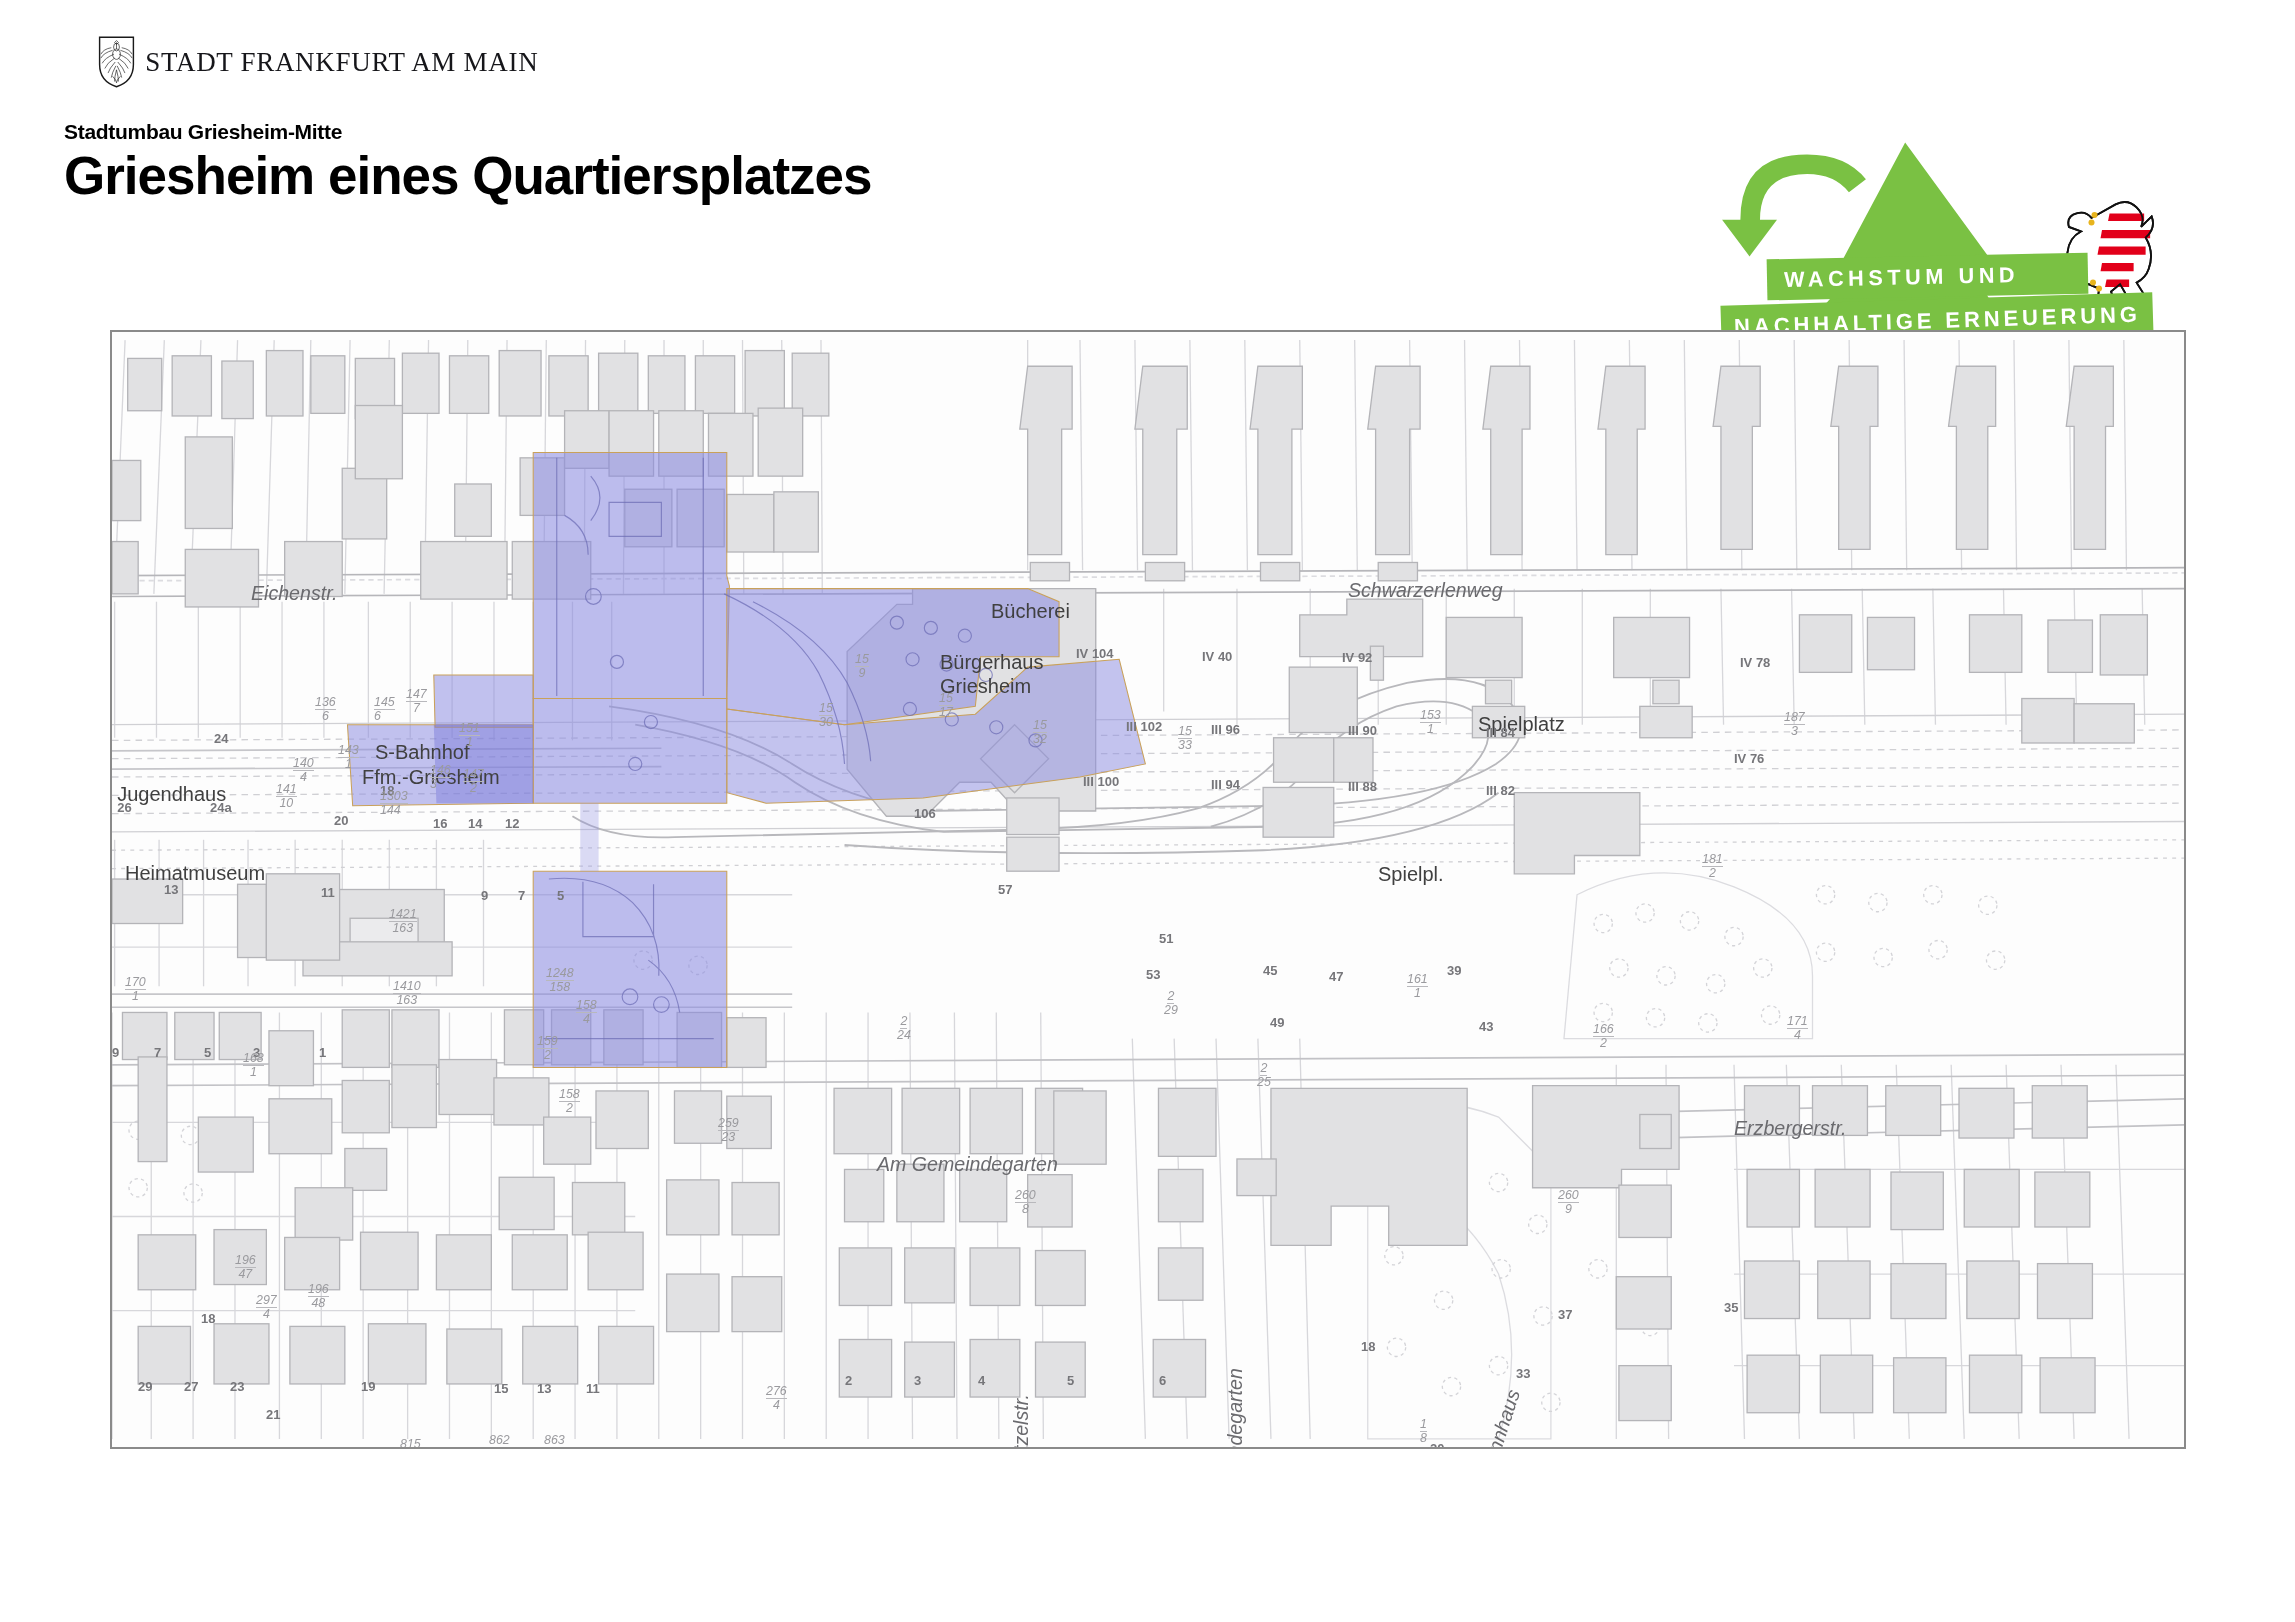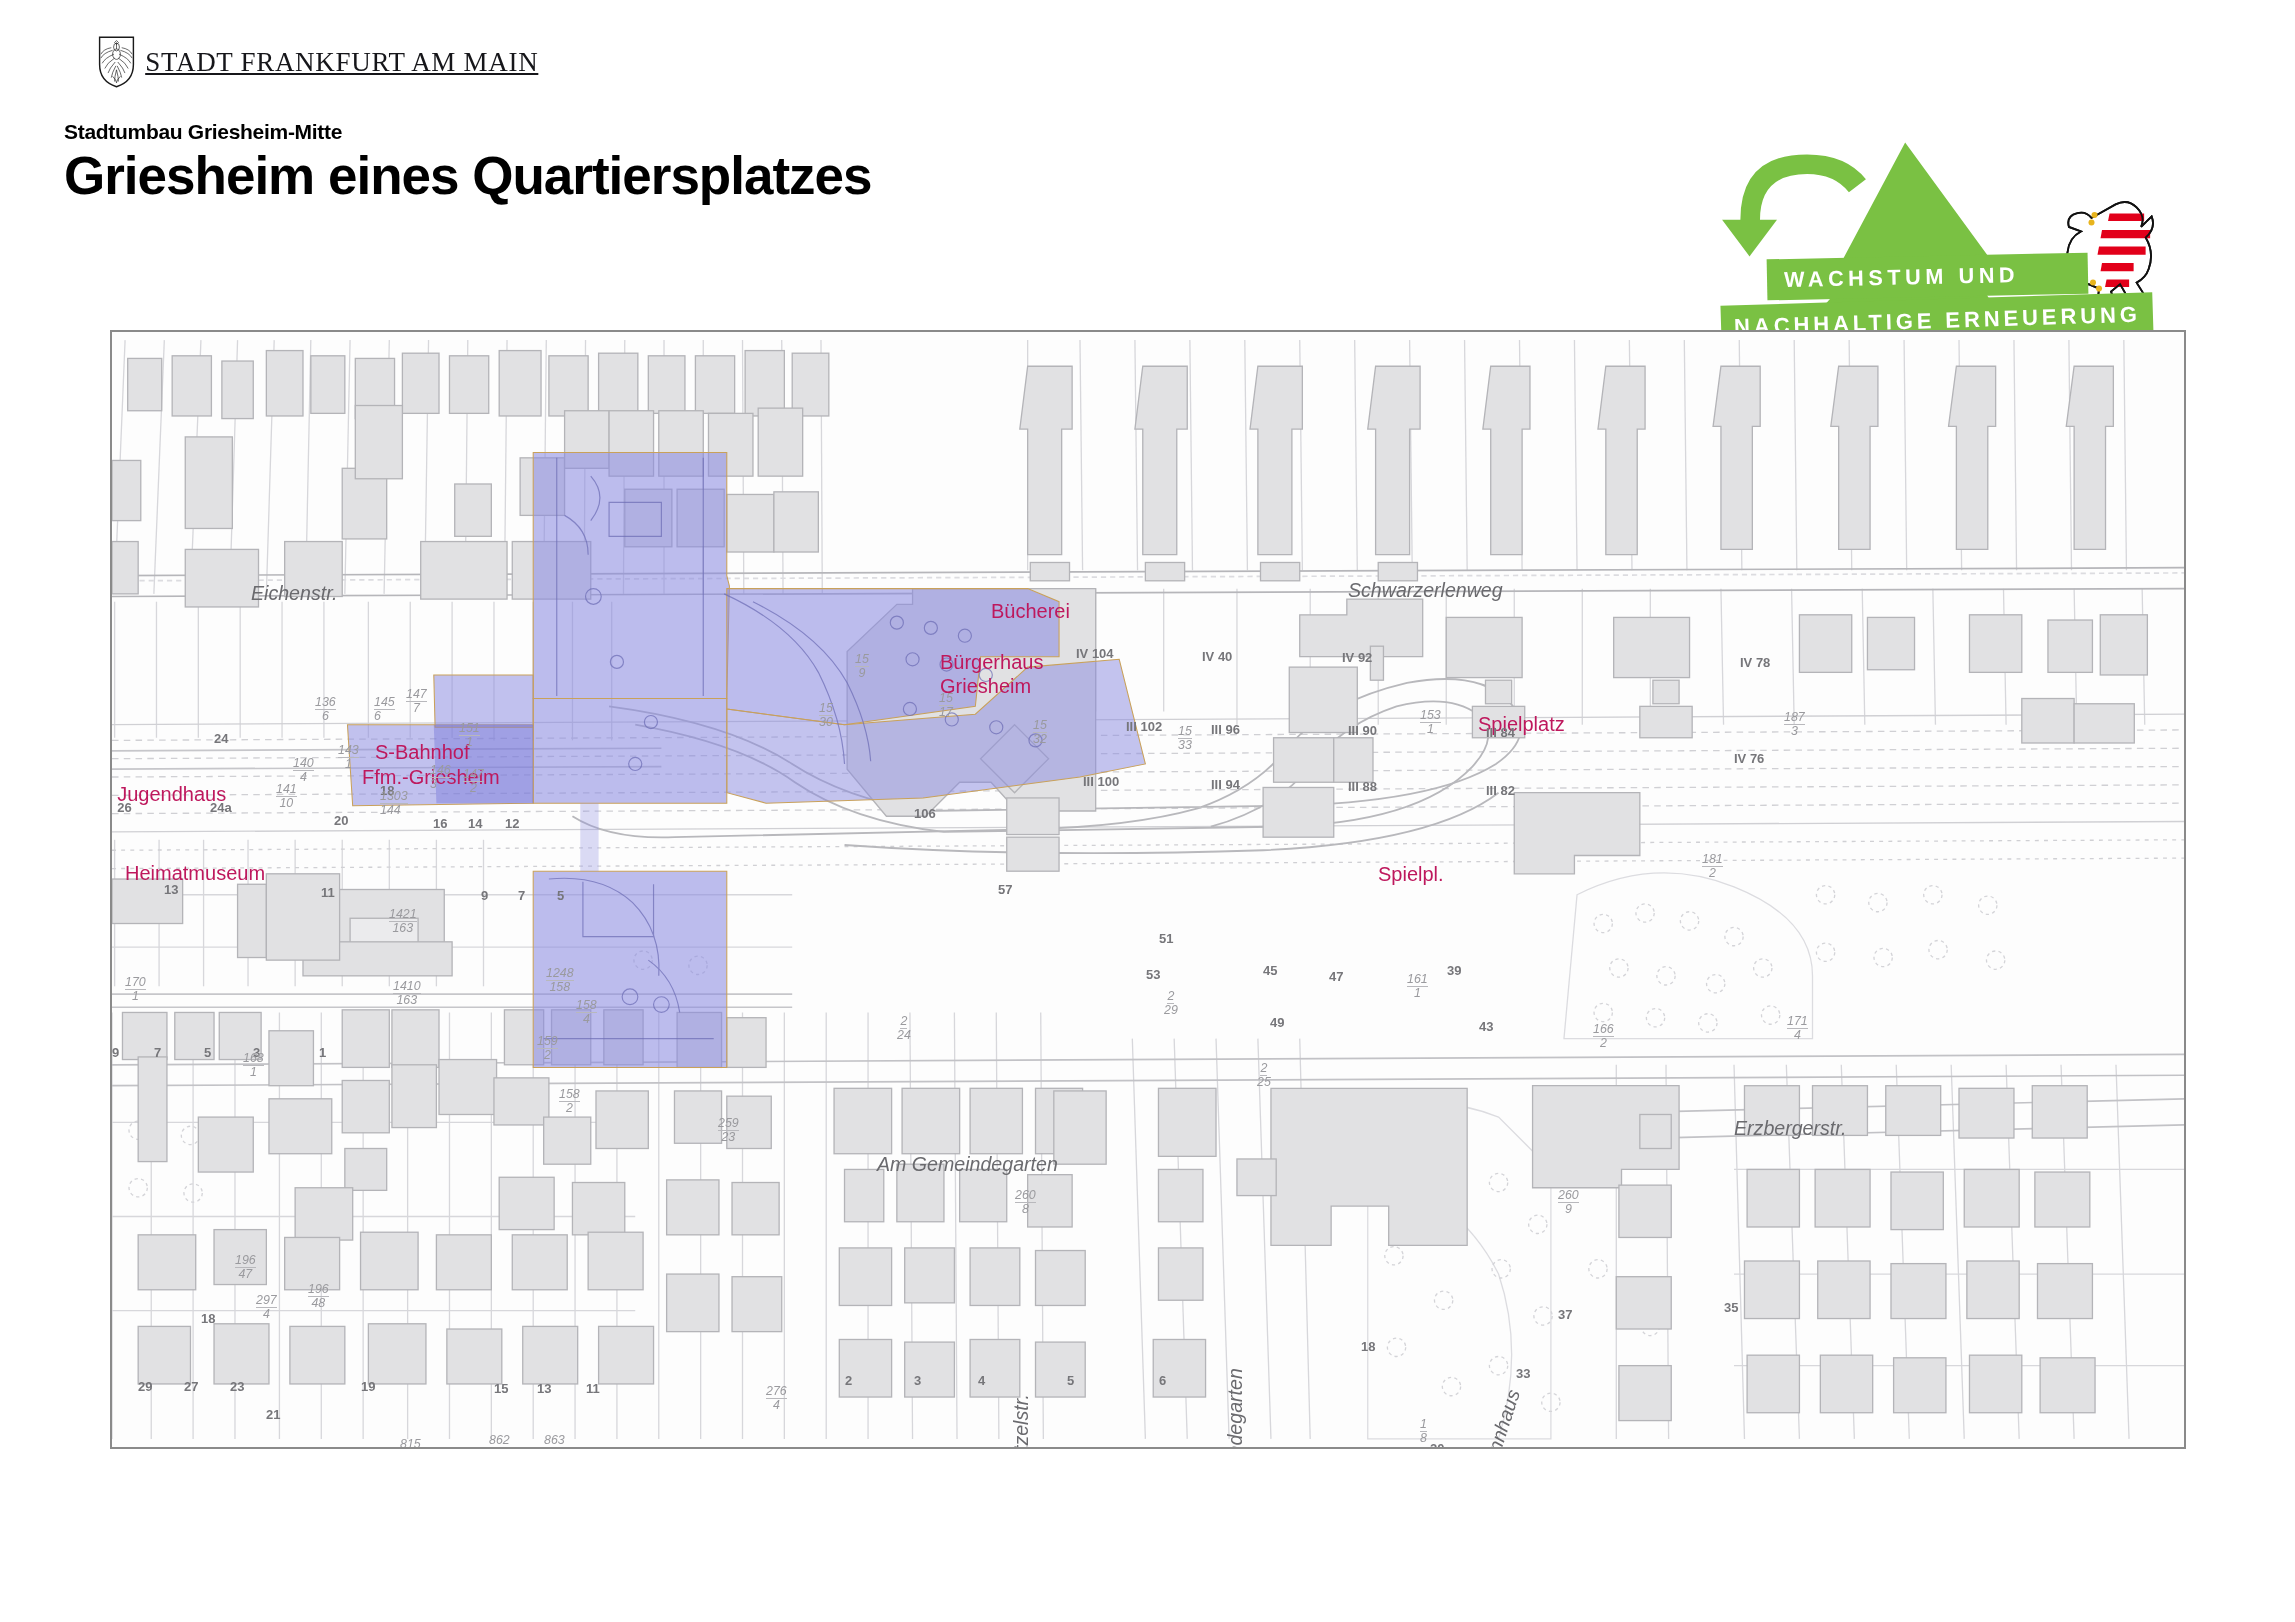--- a/index.html
+++ b/index.html
@@ -8,21 +8,21 @@
     font-family:"Liberation Sans",sans-serif;
     overflow:hidden;position:relative;
   }
 
   
   #header{position:absolute;left:0;top:0;width:2295px;height:327px;}
 
   #city-logo{position:absolute;left:97px;top:36px;display:flex;align-items:center;gap:9.2px;}
   #city-logo .crest{width:39px;height:52px;}
   #city-logo .txt{font-family:"Liberation Serif",serif;font-size:27px;letter-spacing:0.7px;
-                  color:#16161a;font-weight:400;white-space:nowrap;text-decoration:underline;}
+                  color:#16161a;font-weight:400;white-space:nowrap;}
 
   #title-block{position:absolute;left:64px;top:121px;}
   #kicker{font-size:21px;font-weight:bold;color:#000;letter-spacing:-0.3px;
           font-stretch:condensed;white-space:nowrap;line-height:1.05;}
   #maintitle{font-size:53px;font-weight:bold;color:#000;letter-spacing:-1px;
              font-stretch:condensed;white-space:nowrap;line-height:1.1;margin-top:3.9px;}
 
   
   .wlogo{position:relative;}
   .wlogo .band{position:absolute;background:#7ac143;color:#fff;
@@ -35,21 +35,21 @@
   #map-frame{
     position:absolute;left:110px;top:330px;width:2076px;height:1119px;
     border:2px solid #8a8a8a;box-sizing:border-box;background:#fdfdfd;
     overflow:hidden;
   }
   #map-svg{position:absolute;left:0;top:0;}
 
   .mlabel{position:absolute;font-family:"Liberation Sans",sans-serif;
           color:#6e6e72;white-space:nowrap;pointer-events:none;}
   .street{font-style:italic;font-size:19.6px;color:#6a6a6e;}
-  .poi{font-size:20px;color:#be185d;}
+  .poi{font-size:20px;color:#404040;}
   .pnum{font-size:12.4px;color:#9a9a9e;font-style:italic;}
   .hnum{font-size:13px;color:#76767a;font-weight:600;}
   .vert{transform-origin:0 0;}
 
   
   #footer{position:absolute;left:0;top:1456px;width:2295px;height:167px;}
 </style>
 </head>
 <body>
 

